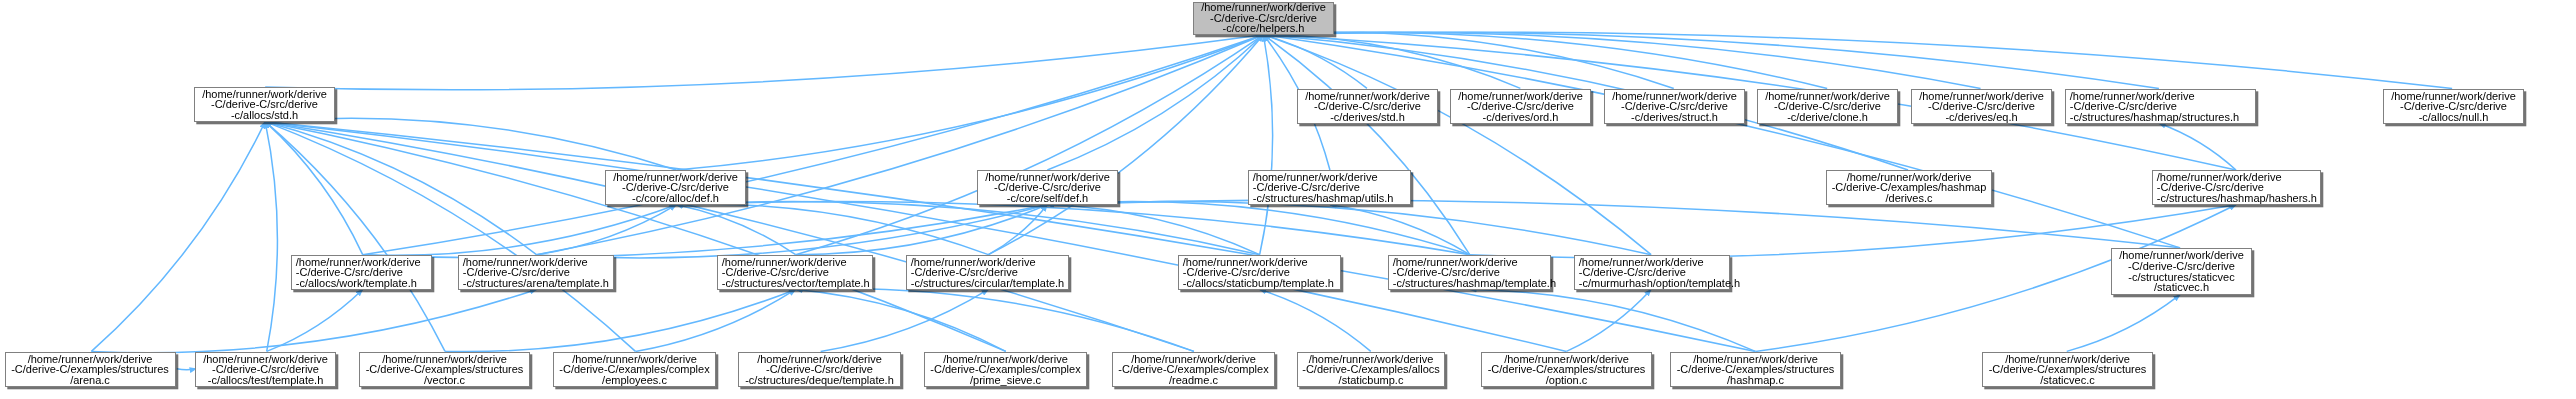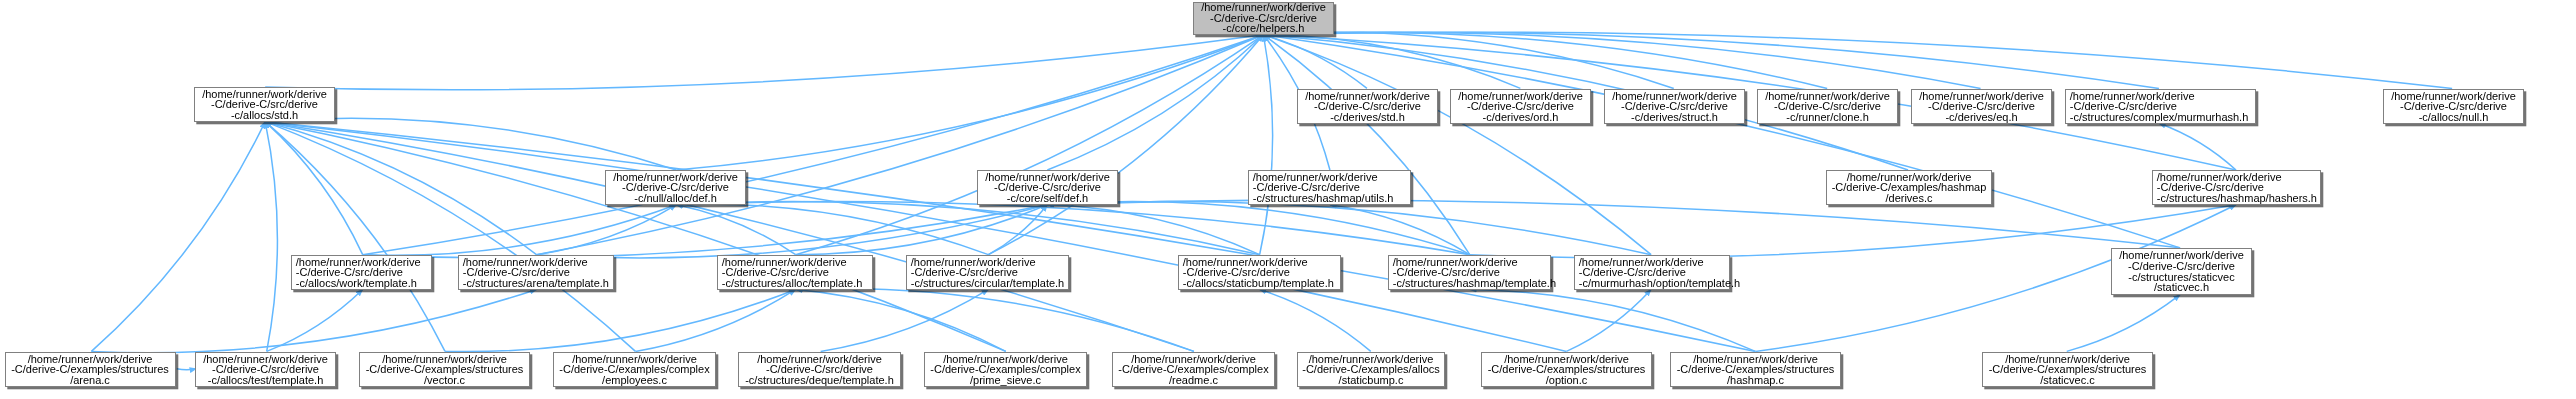--- a/index.html
+++ b/index.html
@@ -111,41 +111,41 @@
       <span class="ln">-c/derives/ord.h</span>
     </div>
     <div class="node" style="left: 1604px; top: 89px; width: 141px; height: 35px;">
       <span class="ln">/home/runner/work/derive</span>
       <span class="ln">-C/derive-C/src/derive</span>
       <span class="ln">-c/derives/struct.h</span>
     </div>
     <div class="node" style="left: 1757px; top: 89px; width: 141px; height: 35px;">
       <span class="ln">/home/runner/work/derive</span>
       <span class="ln">-C/derive-C/src/derive</span>
-      <span class="ln">-c/runner/clone.h</span>
+      <span class="ln">-c/derive/clone.h</span>
     </div>
     <div class="node" style="left: 1911px; top: 89px; width: 141px; height: 35px;">
       <span class="ln">/home/runner/work/derive</span>
       <span class="ln">-C/derive-C/src/derive</span>
       <span class="ln">-c/derives/eq.h</span>
     </div>
     <div class="node" style="left: 2065px; top: 89px; width: 191px; height: 35px;">
       <span class="ln l">/home/runner/work/derive</span>
       <span class="ln l">-C/derive-C/src/derive</span>
-      <span class="ln l">-c/structures/complex/murmurhash.h</span>
+      <span class="ln l">-c/structures/hashmap/structures.h</span>
     </div>
     <div class="node" style="left: 2383px; top: 89px; width: 141px; height: 35px;">
       <span class="ln">/home/runner/work/derive</span>
       <span class="ln">-C/derive-C/src/derive</span>
       <span class="ln">-c/allocs/null.h</span>
     </div>
     <div class="node" style="left: 605px; top: 170px; width: 141px; height: 35px;">
       <span class="ln">/home/runner/work/derive</span>
       <span class="ln">-C/derive-C/src/derive</span>
-      <span class="ln">-c/null/alloc/def.h</span>
+      <span class="ln">-c/core/alloc/def.h</span>
     </div>
     <div class="node" style="left: 977px; top: 170px; width: 141px; height: 35px;">
       <span class="ln">/home/runner/work/derive</span>
       <span class="ln">-C/derive-C/src/derive</span>
       <span class="ln">-c/core/self/def.h</span>
     </div>
     <div class="node" style="left: 1248px; top: 170px; width: 163px; height: 35px;">
       <span class="ln l">/home/runner/work/derive</span>
       <span class="ln l">-C/derive-C/src/derive</span>
       <span class="ln l">-c/structures/hashmap/utils.h</span>
@@ -166,21 +166,21 @@
       <span class="ln l">-c/allocs/work/template.h</span>
     </div>
     <div class="node" style="left: 458px; top: 255px; width: 156px; height: 35px;">
       <span class="ln l">/home/runner/work/derive</span>
       <span class="ln l">-C/derive-C/src/derive</span>
       <span class="ln l">-c/structures/arena/template.h</span>
     </div>
     <div class="node" style="left: 717px; top: 255px; width: 156px; height: 35px;">
       <span class="ln l">/home/runner/work/derive</span>
       <span class="ln l">-C/derive-C/src/derive</span>
-      <span class="ln l">-c/structures/alloc/template.h</span>
+      <span class="ln l">-c/structures/vector/template.h</span>
     </div>
     <div class="node" style="left: 906px; top: 255px; width: 163px; height: 35px;">
       <span class="ln l">/home/runner/work/derive</span>
       <span class="ln l">-C/derive-C/src/derive</span>
       <span class="ln l">-c/structures/circular/template.h</span>
     </div>
     <div class="node" style="left: 1178px; top: 255px; width: 163px; height: 35px;">
       <span class="ln l">/home/runner/work/derive</span>
       <span class="ln l">-C/derive-C/src/derive</span>
       <span class="ln l">-c/allocs/staticbump/template.h</span>

